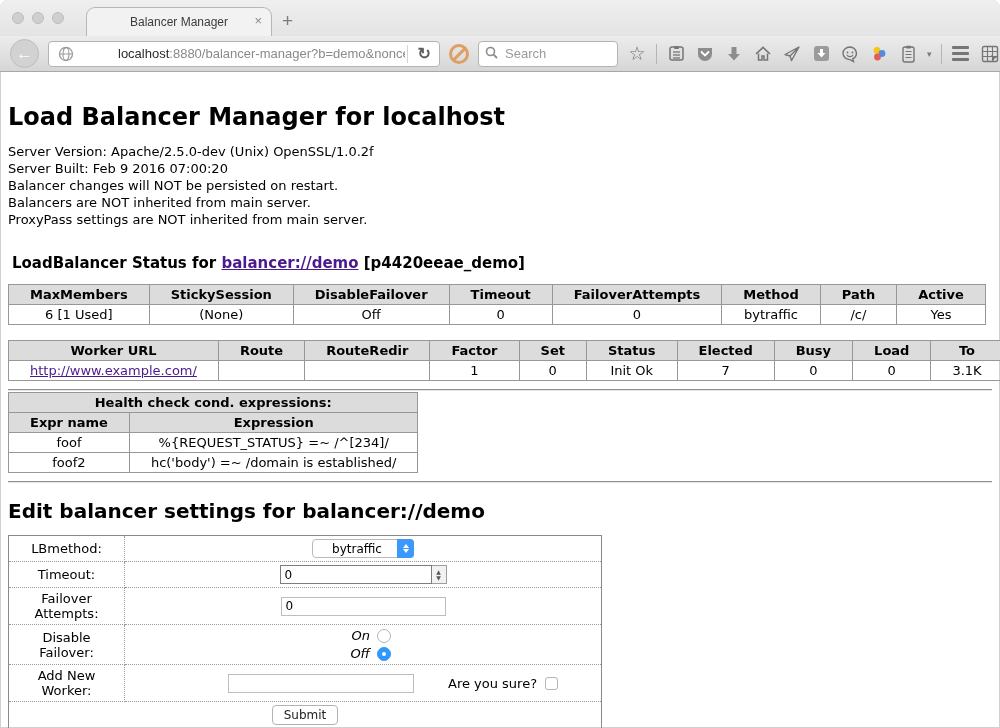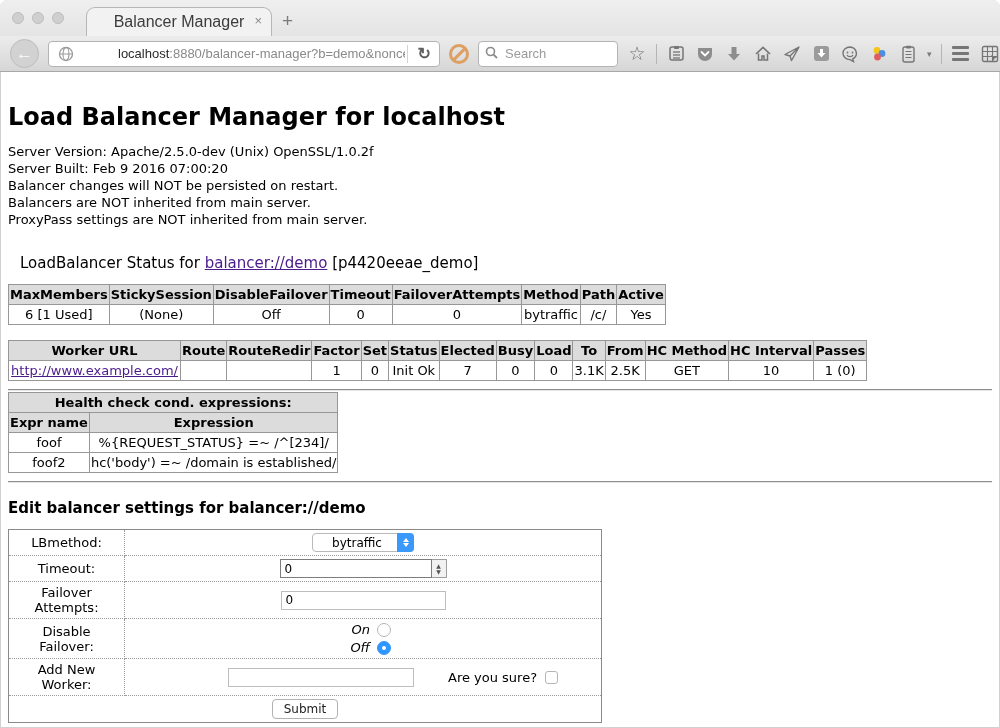--- a/index.html
+++ b/index.html
@@ -10,21 +10,21 @@
             box-shadow: inset 0 0 0 1px rgba(0,0,0,.18); background:#fff; }
 
   
   .tabbar { height:36px; background:linear-gradient(#efefef,#e4e4e4); position:relative;
             font-family:"Liberation Sans", sans-serif; }
   .traffic { position:absolute; top:12px; left:12px; display:flex; gap:8px; }
   .traffic span { width:12px; height:12px; border-radius:50%; background:#cfcfcf; border:1px solid #bdbdbd; }
   .tab { position:absolute; left:86px; bottom:0; width:186px; height:29px;
          background:#f2f2f2; border:1px solid #b6b6b6; border-bottom:none;
          border-radius:9px 9px 0 0; display:flex; align-items:center; justify-content:center; }
-  .tab-title { font-size:16px; color:#3c3c3c; }
+  .tab-title { font-size:12px; color:#3c3c3c; }
   .tab-close { position:absolute; right:9px; top:5px; font-size:13px; color:#8a8a8a; cursor:default; }
   .newtab { position:absolute; left:282px; bottom:4px; font-size:19px; color:#7b7b7b; }
 
   .toolbar { height:36px; background:linear-gradient(#ececec,#d6d6d6); border-bottom:1px solid #a8a8a8;
              display:flex; align-items:center; padding:0 10px; gap:9px;
              font-family:"Liberation Sans", sans-serif; }
   .back-btn { width:29px; height:29px; border-radius:50%; background:#d2d2d2; border:1px solid #bdbdbd;
               color:#fdfdfd; font-size:17px; font-weight:bold; display:flex; align-items:center;
               justify-content:center; flex:none; }
   .url-field { width:392px; height:26px; background:#fff; border:1px solid #b3b3b3; border-radius:4px;
@@ -47,26 +47,26 @@
   .glyph-star { font-size:19px; color:#6f6f6f; }
   .vsep { width:1px; height:20px; background:#b5b5b5; flex:none; }
   .caret { font-size:9px; color:#7a7a7a; }
   .hamburger { display:flex; flex-direction:column; gap:3px; }
   .hamburger span { width:17px; height:3px; background:#767676; border-radius:1px; }
 
   
   .page { padding:0 8px; color:#000; }
   h1.page-title { font-size:24px; margin:31px 0 12px; font-weight:bold; }
   .server-info { font-size:13px; line-height:17px; }
-  .section-heading { font-size:15px; font-weight:normal; margin:26px 12px 0; }
+  .section-heading { font-size:15px; font-weight:bold; margin:26px 4px 0; }
   .section-heading a { color:#4b1a8c; }
-  .edit-heading { font-size:15px; font-weight:bold; margin:16px 0 0; }
+  .edit-heading { font-size:20px; font-weight:bold; margin:16px 0 0; }
 
   table.data { border-collapse:collapse; font-size:13px; margin-top:12px; }
-  table.data th, table.data td { border:1px solid #979797; padding:2px 1px; text-align:center; white-space:nowrap; }
+  table.data th, table.data td { border:1px solid #979797; padding:2px 21px; text-align:center; white-space:nowrap; }
   table.data th { background:#dcdcdc; }
   table.data a { color:#4b1a8c; }
   td.left { text-align:left; }
 
   hr.rule { height:0; border:none; border-top:1px solid #8f8f8f; border-bottom:1px solid #e4e4e4; margin:8px 0 0; }
 
   
   table.form { border-collapse:collapse; font-size:13px; margin-top:12px; width:594px; border:1px solid #8a8a8a; }
   table.form td { border:1px dotted #9a9a9a; padding:3px 19px; }
   td.form-label { width:116px; text-align:center; }

